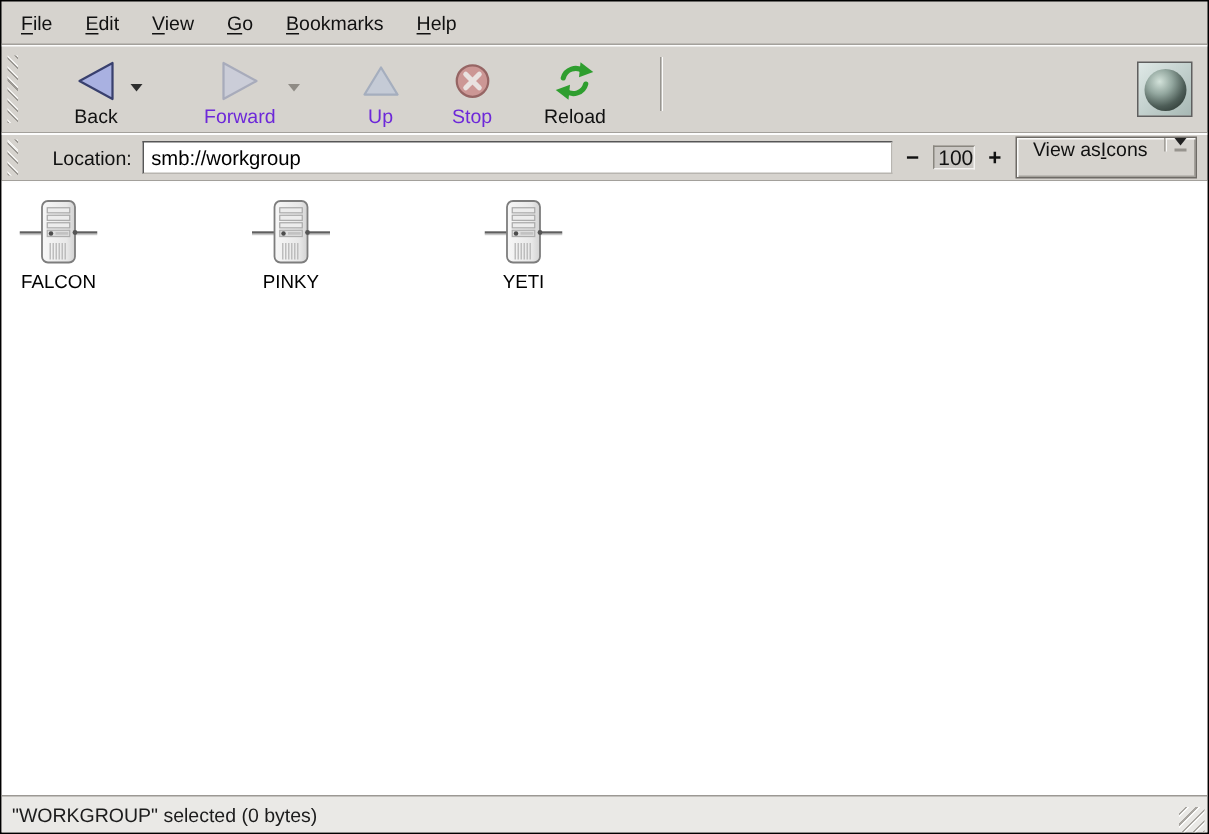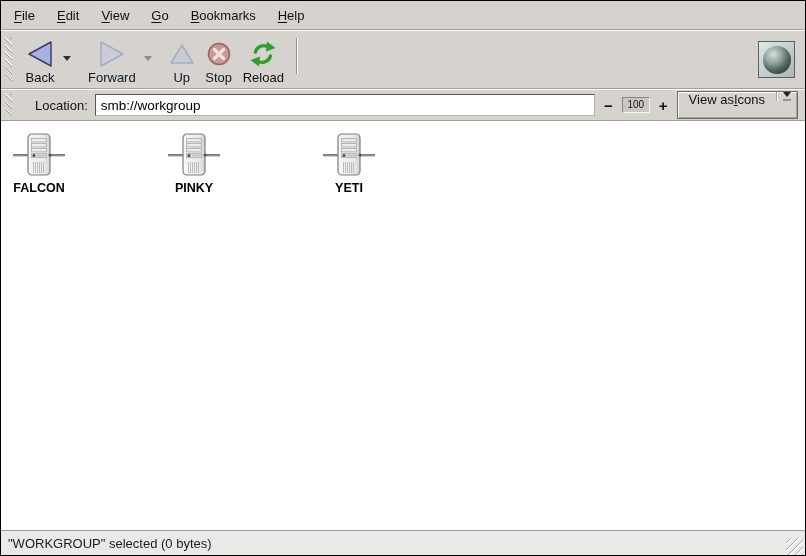--- a/index.html
+++ b/index.html
@@ -7,33 +7,33 @@
   .window{
     width:806px; height:556px; border:1px solid #000; background:#d6d3ce;
     display:flex; flex-direction:column; font-size:13px; color:#111; overflow:hidden;
   }
   
   .menubar{ height:28px; display:flex; align-items:center; padding:0 2px; flex:0 0 auto; }
   .menu-item{ padding:3px 11px; cursor:default; }
   .menu-item u{ text-underline-offset:2px; }
   .groove{ height:2px; flex:0 0 auto; background:linear-gradient(to bottom,#a3a09b 50%,#fdfdfd 50%); }
   
-  .toolbar{ height:57px; display:flex; align-items:center; padding:1px 6px 1px 3px; flex:0 0 auto; }
+  .toolbar{ height:57px; display:flex; align-items:center; padding:1px 6px 1px 3px; flex:0 0 auto;gap:24px; }
   .handle{
     width:7px; align-self:stretch; margin:5px 8px 5px 1px;
     background:repeating-linear-gradient(45deg,#9b9893 0,#9b9893 1px,#f4f3f1 1px,#f4f3f1 2px,rgba(0,0,0,0) 2px,rgba(0,0,0,0) 5px);
   }
   .tb-group{ display:flex; align-items:flex-start; margin-right:6px; }
   .tb-btn{
     display:flex; flex-direction:column; align-items:center; justify-content:flex-end;
     height:52px; padding:2px 5px 1px 5px; gap:2px; cursor:default;
   }
   .tb-icon{ height:28px; display:flex; align-items:center; }
   .tb-label{ font-size:13px; color:#111; white-space:nowrap; }
-  .tb-label.dim{ color:#0f172a; }
+  .tb-label.dim{ color:#6d28d9; }
   .ghost{ opacity:.72; }
   .chev{
     width:0; height:0; border-left:4px solid rgba(0,0,0,0); border-right:4px solid rgba(0,0,0,0);
     border-top:5px solid #2e2e2e; margin:22px 6px 0 3px;
   }
   .chev.dim{ border-top-color:#8f8b85; }
   .tb-sep{ width:2px; height:36px; margin:0 9px 8px 7px; border-left:1px solid #989590; border-right:1px solid #fcfcfc; }
   .tb-spacer{ flex:1; }
   .throbber{
     width:37px; height:37px; margin-right:4px; border:1px solid #5f5f5f;
@@ -47,39 +47,39 @@
   
   .locbar{ height:30px; display:flex; align-items:center; gap:7px; padding:0 7px 0 3px; flex:0 0 auto; }
   .locbar .handle{ margin:3px 4px 3px 1px; }
   .loc-label{ margin-left:12px; white-space:nowrap; }
   .loc-input{
     flex:1; height:22px; border:1px solid #565656; border-bottom-color:#b8b5b0; border-right-color:#b8b5b0;
     background:#fff; font:13.5px "Liberation Sans","DejaVu Sans",sans-serif; padding:1px 5px; color:#000000; outline:none;
   }
   .zbtn{ font-weight:bold; font-size:15px; padding:0 2px; cursor:default; line-height:1; }
   .zoom-level{
-    width:28px; height:16px; background:#cbc8c4; font-size:10px; text-align:center; line-height:14px;
+    width:28px; height:16px; background:#cbc8c4; font-size:14px; text-align:right; line-height:14px;
     border:1px solid; border-color:#89867f #f3f2f0 #f3f2f0 #89867f; cursor:default;
   }
   .view-select{
     height:28px; display:flex; align-items:flex-start; background:#d6d3ce; cursor:default;
     border:1px solid #6e6b66; box-shadow:inset 1px 1px 0 #fbfbfa, inset -1px -1px 0 #a4a19b;
   }
   .view-select .vs-label{ display:flex; align-items:center; padding:0 11px; white-space:nowrap; }
   .vs-indicator{
     width:21px; display:flex; flex-direction:column; align-items:center; justify-content:center; gap:2px;
     border-left:1px solid #a4a19b; box-shadow:inset 1px 0 0 #fbfbfa;
   }
   .vs-arrow{ width:0; height:0; border-left:4px solid rgba(0,0,0,0); border-right:4px solid rgba(0,0,0,0); border-top:5px solid #222; }
   .vs-dash{ width:8px; height:2px; background:#97948e; }
   
   .content{ flex:1; background:#fff; overflow:hidden; padding:10px 0 0 0; }
   .icon-grid{ display:flex; gap:79px; padding-left:0; }
   .file-item{ width:76px; display:flex; flex-direction:column; align-items:center; cursor:default; }
-  .file-label{ font-size:12.5px; color:#000; margin-top:3px; white-space:nowrap;font-weight:bold; }
+  .file-label{ font-size:12.5px; color:#000; margin-top:3px; white-space:nowrap; }
   
   .statusbar{
     height:25px; flex:0 0 auto; background:#eae9e6; border-top:1px solid #9c9994;
     display:flex; align-items:center; padding:0 2px 0 7px; font-size:13px; color:#1c1c1c;
   }
   .status-spacer{ flex:1; }
   .grip{
     width:17px; height:17px; align-self:flex-end;
     background:repeating-linear-gradient(135deg, rgba(0,0,0,0) 0 3px, #a9a6a1 3px 4px, #fcfcfb 4px 5px);
   }

